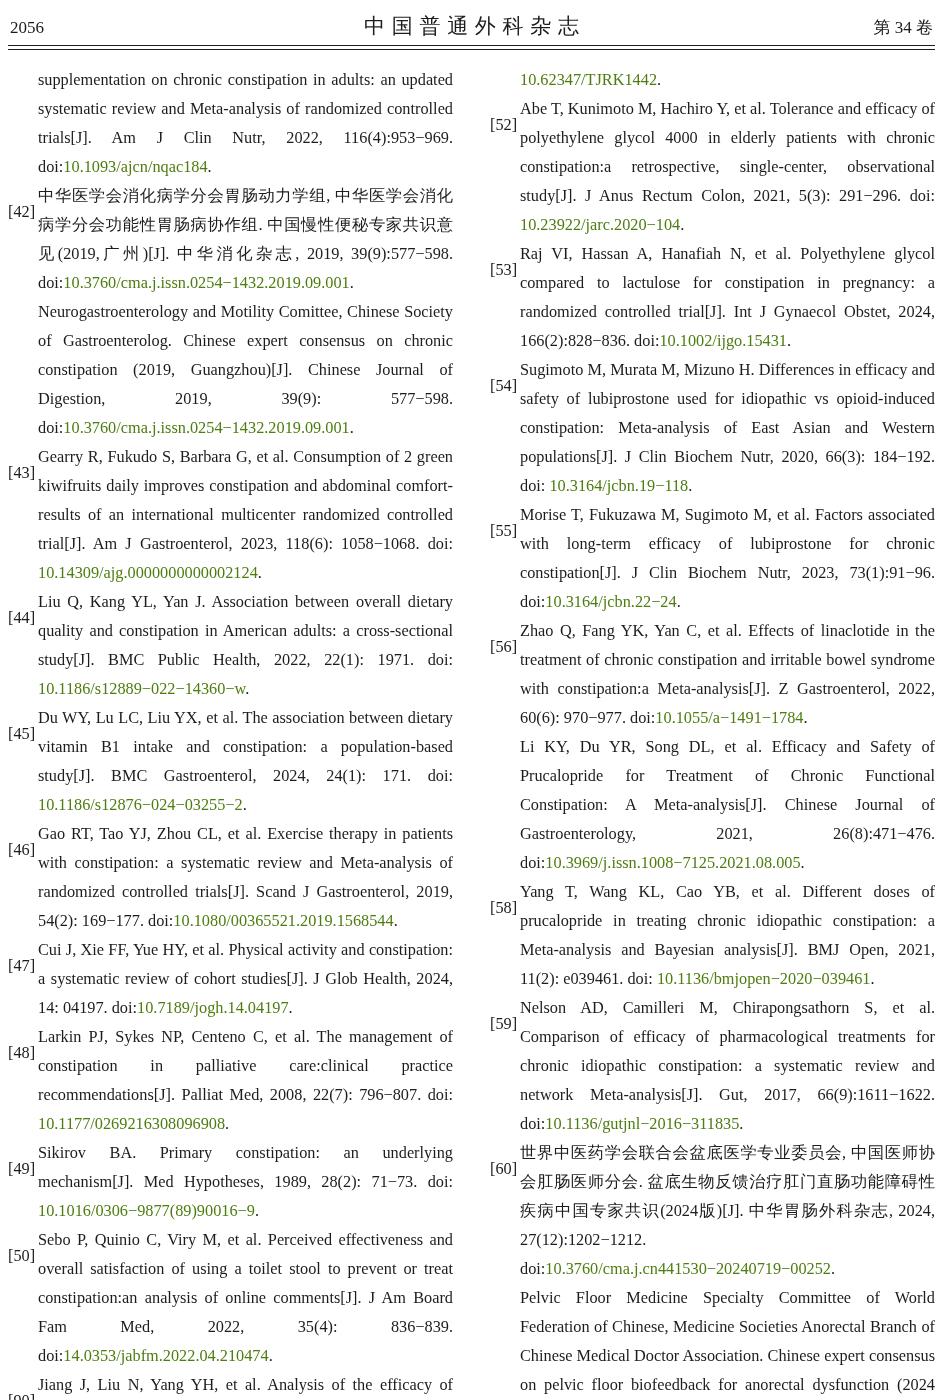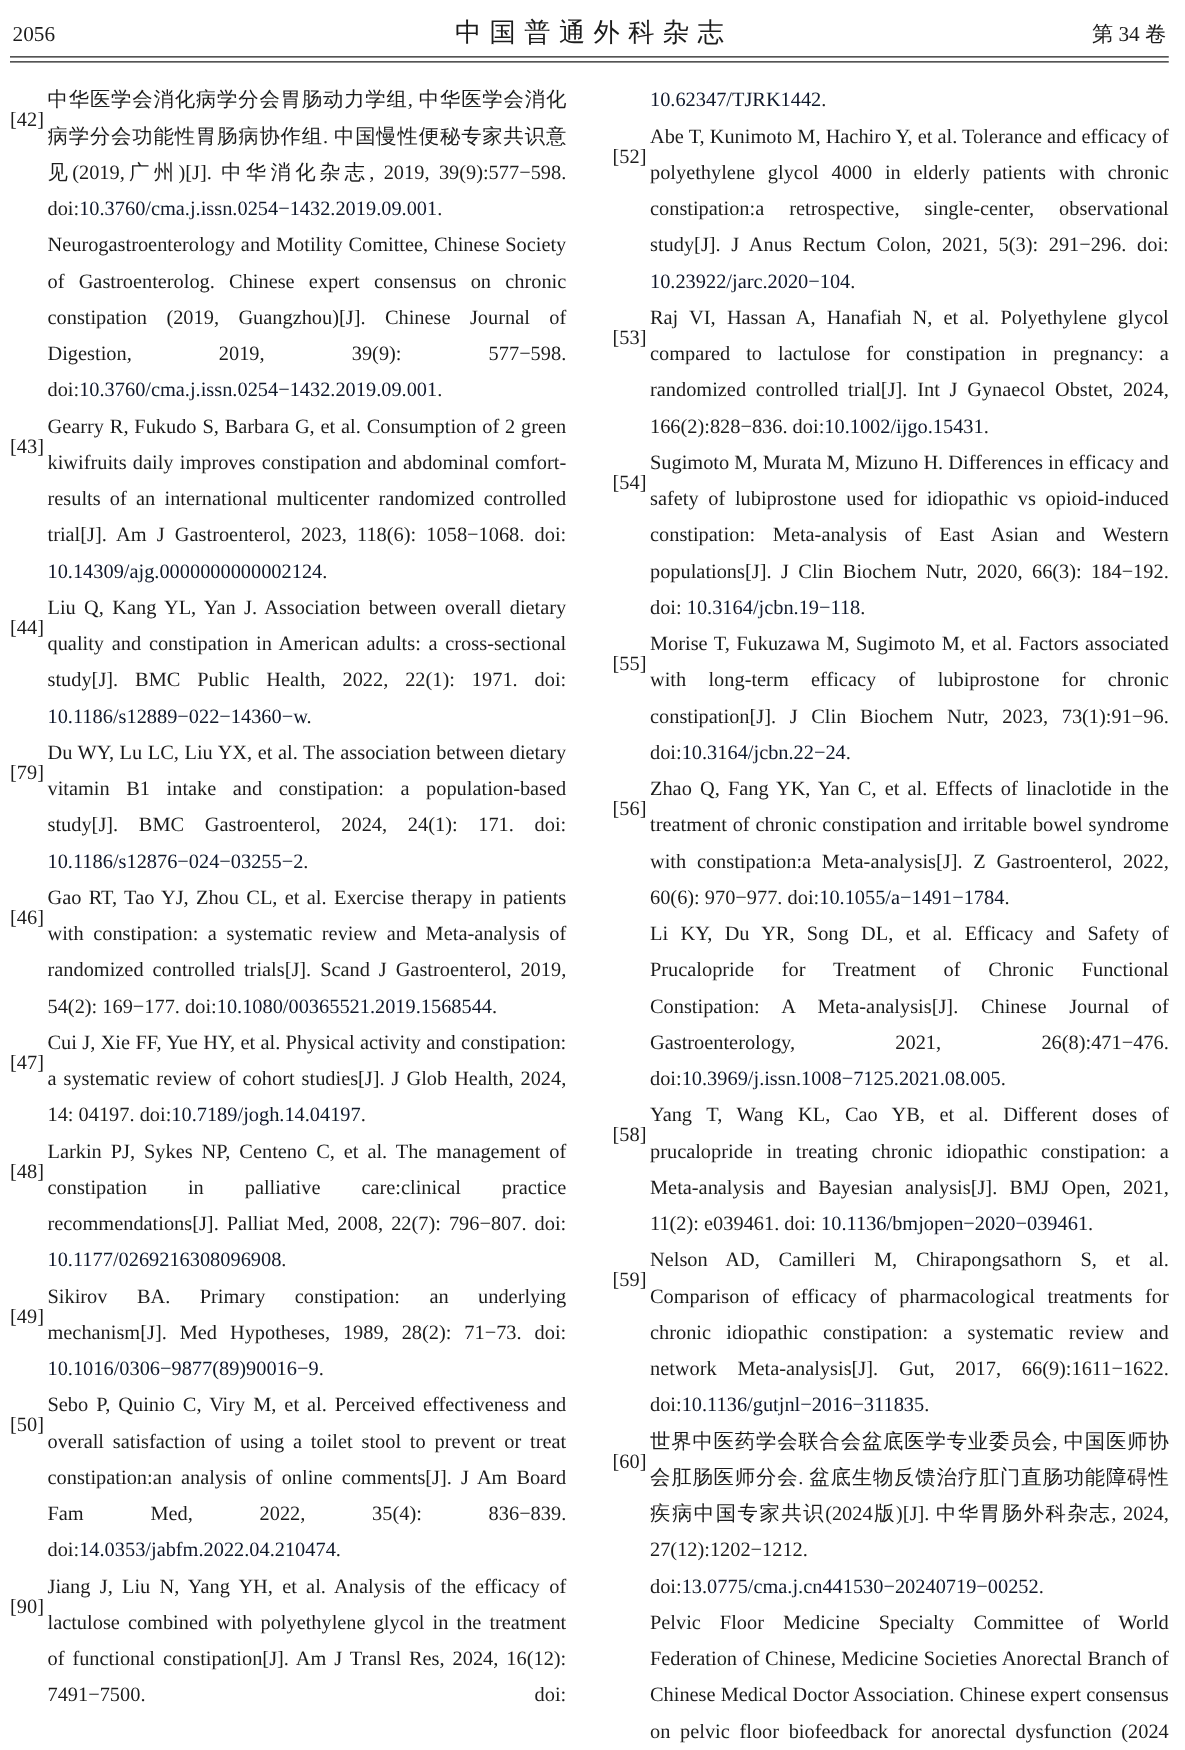--- a/index.html
+++ b/index.html
@@ -28,54 +28,55 @@
   
   .cols { display: flex; gap: 37px; margin-top: 15px; }
   .col {
     width: 445px;
     font-size: 16.3px; line-height: 29px;
     text-align: justify;
   }
   .ref { position: relative; padding-left: 30px; }
   .ref .lbl { position: absolute; left: 0; top: 16px; }
   .ref.cut { text-align-last: justify; }
-  .doi { color: #0f172a; cursor: pointer; }
+  .doi { color: #4d7c0f; cursor: pointer; }
 </style>
 </head>
 <body>
 
 <div class="page">
   <div class="hdr">
     <span class="pageno">2056</span>
     <span class="jtitle">中国普通外科杂志</span>
     <span class="vol">第 34 卷</span>
   </div>
   <div class="hdr-rule"></div>
 
   <div class="cols">
     <div class="col" id="col-left">
+        <div class="ref"><span>supplementation on chronic constipation in adults: an updated systematic review and Meta-analysis of randomized controlled trials[J]. Am J Clin Nutr, 2022, 116(4):953−969. doi:</span><span class="doi">10.1093/ajcn/nqac184</span><span>.</span></div>
         <div class="ref"><span class="lbl">[42]</span><span>中华医学会消化病学分会胃肠动力学组, 中华医学会消化病学分会功能性胃肠病协作组. 中国慢性便秘专家共识意见(2019,广州)[J]. 中华消化杂志, 2019, 39(9):577−598. doi:</span><span class="doi">10.3760/cma.j.issn.0254−1432.2019.09.001</span><span>.</span></div>
         <div class="ref"><span>Neurogastroenterology and Motility Comittee, Chinese Society of Gastroenterolog. Chinese expert consensus on chronic constipation (2019, Guangzhou)[J]. Chinese Journal of Digestion, 2019, 39(9): 577−598. doi:</span><span class="doi">10.3760/cma.j.issn.0254−1432.2019.09.001</span><span>.</span></div>
         <div class="ref"><span class="lbl">[43]</span><span>Gearry R, Fukudo S, Barbara G, et al. Consumption of 2 green kiwifruits daily improves constipation and abdominal comfort-results of an international multicenter randomized controlled trial[J]. Am J Gastroenterol, 2023, 118(6): 1058−1068. doi: </span><span class="doi">10.14309/ajg.0000000000002124</span><span>.</span></div>
         <div class="ref"><span class="lbl">[44]</span><span>Liu Q, Kang YL, Yan J. Association between overall dietary quality and constipation in American adults: a cross-sectional study[J]. BMC Public Health, 2022, 22(1): 1971. doi: </span><span class="doi">10.1186/s12889−022−14360−w</span><span>.</span></div>
-        <div class="ref"><span class="lbl">[79]</span><span>Du WY, Lu LC, Liu YX, et al. The association between dietary vitamin B1 intake and constipation: a population-based study[J]. BMC Gastroenterol, 2024, 24(1): 171. doi: </span><span class="doi">10.1186/s12876−024−03255−2</span><span>.</span></div>
+        <div class="ref"><span class="lbl">[45]</span><span>Du WY, Lu LC, Liu YX, et al. The association between dietary vitamin B1 intake and constipation: a population-based study[J]. BMC Gastroenterol, 2024, 24(1): 171. doi: </span><span class="doi">10.1186/s12876−024−03255−2</span><span>.</span></div>
         <div class="ref"><span class="lbl">[46]</span><span>Gao RT, Tao YJ, Zhou CL, et al. Exercise therapy in patients with constipation: a systematic review and Meta-analysis of randomized controlled trials[J]. Scand J Gastroenterol, 2019, 54(2): 169−177. doi:</span><span class="doi">10.1080/00365521.2019.1568544</span><span>.</span></div>
         <div class="ref"><span class="lbl">[47]</span><span>Cui J, Xie FF, Yue HY, et al. Physical activity and constipation: a systematic review of cohort studies[J]. J Glob Health, 2024, 14: 04197. doi:</span><span class="doi">10.7189/jogh.14.04197</span><span>.</span></div>
         <div class="ref"><span class="lbl">[48]</span><span>Larkin PJ, Sykes NP, Centeno C, et al. The management of constipation in palliative care:clinical practice recommendations[J]. Palliat Med, 2008, 22(7): 796−807. doi: </span><span class="doi">10.1177/0269216308096908</span><span>.</span></div>
         <div class="ref"><span class="lbl">[49]</span><span>Sikirov BA. Primary constipation: an underlying mechanism[J]. Med Hypotheses, 1989, 28(2): 71−73. doi: </span><span class="doi">10.1016/0306−9877(89)90016−9</span><span>.</span></div>
         <div class="ref"><span class="lbl">[50]</span><span>Sebo P, Quinio C, Viry M, et al. Perceived effectiveness and overall satisfaction of using a toilet stool to prevent or treat constipation:an analysis of online comments[J]. J Am Board Fam Med, 2022, 35(4): 836−839. doi:</span><span class="doi">14.0353/jabfm.2022.04.210474</span><span>.</span></div>
         <div class="ref cut"><span class="lbl">[90]</span><span>Jiang J, Liu N, Yang YH, et al. Analysis of the efficacy of lactulose combined with polyethylene glycol in the treatment of functional constipation[J]. Am J Transl Res, 2024, 16(12): 7491−7500. doi:</span></div>
       </div>
     <div class="col" id="col-right">
         <div class="ref"><span class="doi">10.62347/TJRK1442</span><span>.</span></div>
         <div class="ref"><span class="lbl">[52]</span><span>Abe T, Kunimoto M, Hachiro Y, et al. Tolerance and efficacy of polyethylene glycol 4000 in elderly patients with chronic constipation:a retrospective, single-center, observational study[J]. J Anus Rectum Colon, 2021, 5(3): 291−296. doi: </span><span class="doi">10.23922/jarc.2020−104</span><span>.</span></div>
         <div class="ref"><span class="lbl">[53]</span><span>Raj VI, Hassan A, Hanafiah N, et al. Polyethylene glycol compared to lactulose for constipation in pregnancy: a randomized controlled trial[J]. Int J Gynaecol Obstet, 2024, 166(2):828−836. doi:</span><span class="doi">10.1002/ijgo.15431</span><span>.</span></div>
         <div class="ref"><span class="lbl">[54]</span><span>Sugimoto M, Murata M, Mizuno H. Differences in efficacy and safety of lubiprostone used for idiopathic vs opioid-induced constipation: Meta-analysis of East Asian and Western populations[J]. J Clin Biochem Nutr, 2020, 66(3): 184−192. doi: </span><span class="doi">10.3164/jcbn.19−118</span><span>.</span></div>
         <div class="ref"><span class="lbl">[55]</span><span>Morise T, Fukuzawa M, Sugimoto M, et al. Factors associated with long-term efficacy of lubiprostone for chronic constipation[J]. J Clin Biochem Nutr, 2023, 73(1):91−96. doi:</span><span class="doi">10.3164/jcbn.22−24</span><span>.</span></div>
         <div class="ref"><span class="lbl">[56]</span><span>Zhao Q, Fang YK, Yan C, et al. Effects of linaclotide in the treatment of chronic constipation and irritable bowel syndrome with constipation:a Meta-analysis[J]. Z Gastroenterol, 2022, 60(6): 970−977. doi:</span><span class="doi">10.1055/a−1491−1784</span><span>.</span></div>
         <div class="ref"><span>Li KY, Du YR, Song DL, et al. Efficacy and Safety of Prucalopride for Treatment of Chronic Functional Constipation: A Meta-analysis[J]. Chinese Journal of Gastroenterology, 2021, 26(8):471−476. doi:</span><span class="doi">10.3969/j.issn.1008−7125.2021.08.005</span><span>.</span></div>
         <div class="ref"><span class="lbl">[58]</span><span>Yang T, Wang KL, Cao YB, et al. Different doses of prucalopride in treating chronic idiopathic constipation: a Meta-analysis and Bayesian analysis[J]. BMJ Open, 2021, 11(2): e039461. doi: </span><span class="doi">10.1136/bmjopen−2020−039461</span><span>.</span></div>
         <div class="ref"><span class="lbl">[59]</span><span>Nelson AD, Camilleri M, Chirapongsathorn S, et al. Comparison of efficacy of pharmacological treatments for chronic idiopathic constipation: a systematic review and network Meta-analysis[J]. Gut, 2017, 66(9):1611−1622. doi:</span><span class="doi">10.1136/gutjnl−2016−311835</span><span>.</span></div>
-        <div class="ref"><span class="lbl">[60]</span><span>世界中医药学会联合会盆底医学专业委员会, 中国医师协会肛肠医师分会. 盆底生物反馈治疗肛门直肠功能障碍性疾病中国专家共识(2024版)[J]. 中华胃肠外科杂志, 2024, 27(12):1202−1212. doi:</span><span class="doi">13.0775/cma.j.cn441530−20240719−00252</span><span>.</span></div>
+        <div class="ref"><span class="lbl">[60]</span><span>世界中医药学会联合会盆底医学专业委员会, 中国医师协会肛肠医师分会. 盆底生物反馈治疗肛门直肠功能障碍性疾病中国专家共识(2024版)[J]. 中华胃肠外科杂志, 2024, 27(12):1202−1212. doi:</span><span class="doi">10.3760/cma.j.cn441530−20240719−00252</span><span>.</span></div>
         <div class="ref cut"><span>Pelvic Floor Medicine Specialty Committee of World Federation of Chinese, Medicine Societies Anorectal Branch of Chinese Medical Doctor Association. Chinese expert consensus on pelvic floor biofeedback for anorectal dysfunction (2024 edition) [J]. Chinese Journal of Gastrointestinal Surgery, 2024, 27(12): 1202−1212. doi:</span></div>
       </div>
   </div>
 </div>
 
 </body></html>

